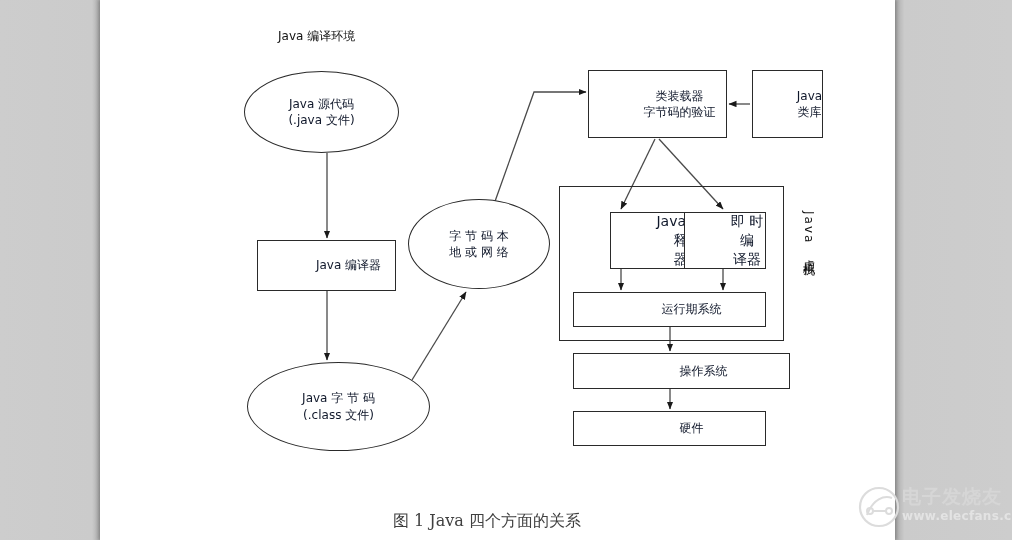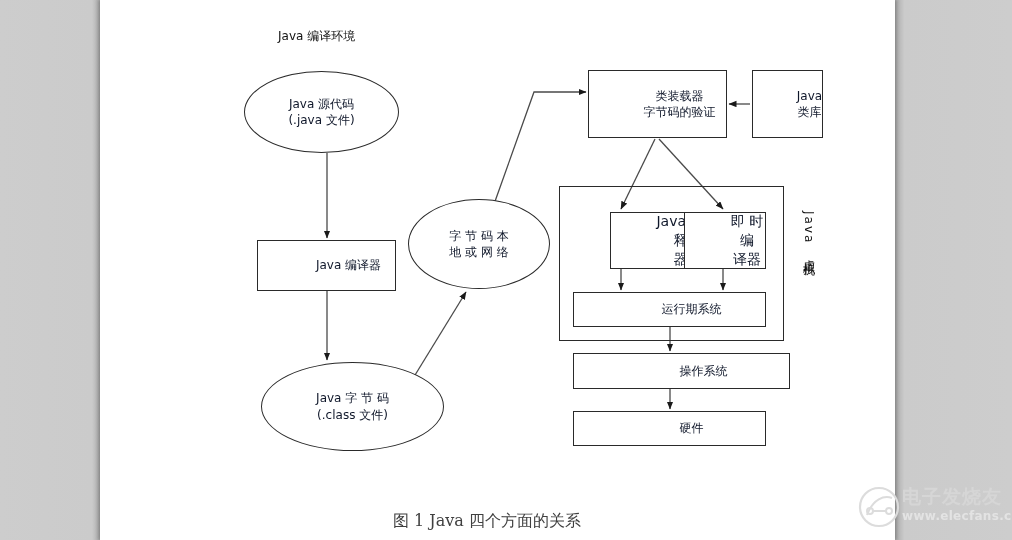--- a/index.html
+++ b/index.html
@@ -158,21 +158,21 @@
 
   <div class="node ellipse f15" style="left:244px; top:71px; width:155px; height:82px;">
     <span>Java 源代码</span>
     <span>(.java 文件)</span>
   </div>
 
   <div class="node box f15" style="left:257px; top:240px; width:139px; height:51px;">
     <span>Java 编译器</span>
   </div>
 
-  <div class="node ellipse f15" style="left:261px; top:362px; width:183px; height:89px;">
+  <div class="node ellipse f15" style="left:247px; top:362px; width:183px; height:89px;">
     <span>Java  字 节 码</span>
     <span>(.class 文件)</span>
   </div>
 
   <div class="node ellipse f15" style="left:408px; top:199px; width:142px; height:90px;">
     <span>字 节 码 本</span>
     <span>地 或 网 络</span>
   </div>
 
   <div class="node box f15" style="left:588px; top:70px; width:139px; height:68px;">

